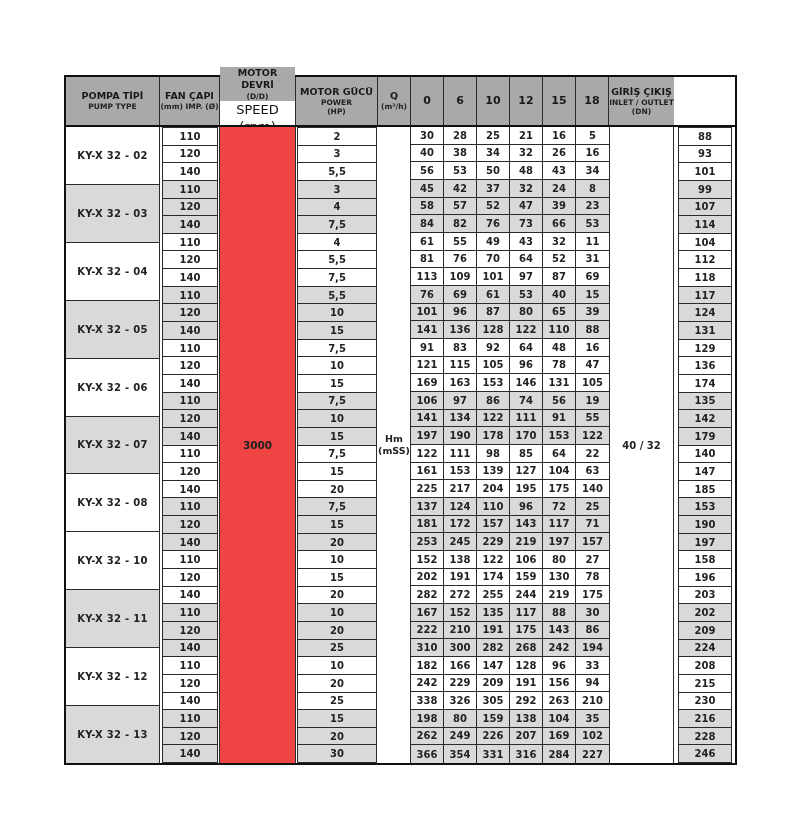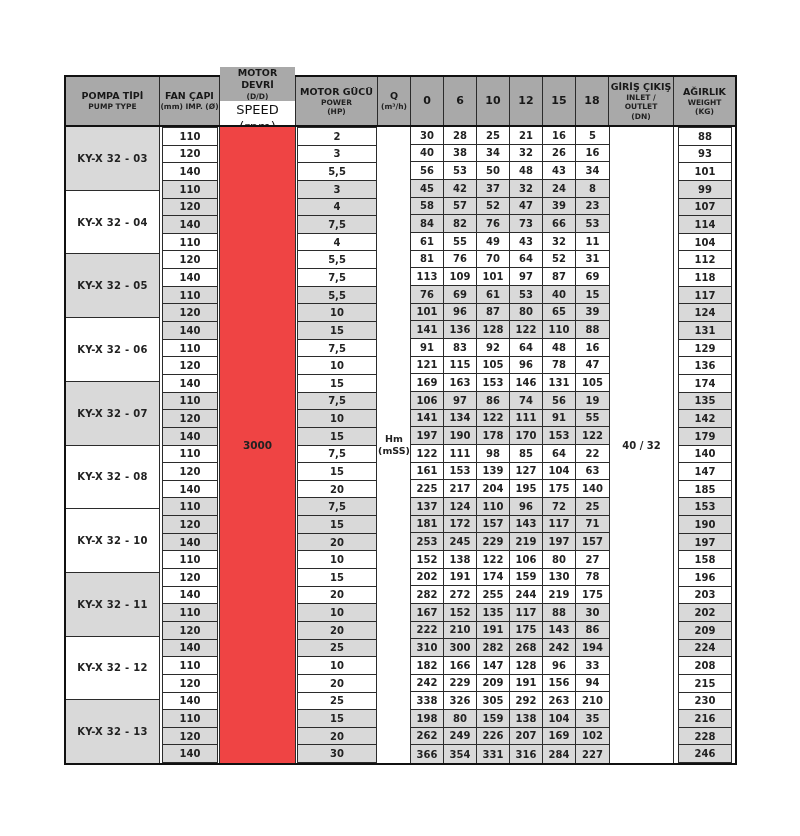--- a/index.html
+++ b/index.html
@@ -80,29 +80,25 @@
       <div class="th w-flow th-flow">6</div>
       <div class="th w-flow th-flow">10</div>
       <div class="th w-flow th-flow">12</div>
       <div class="th w-flow th-flow">15</div>
       <div class="th w-flow th-flow">18</div>
       <div class="th w-inlet">
         <span class="l1">GİRİŞ ÇIKIŞ</span>
         <span class="l2">INLET / OUTLET</span>
         <span class="l2">(DN)</span>
       </div>
-      <div class="th w-weight">
-        <span class="l1">AĞIRLIK</span>
-        <span class="l2">WEIGHT</span>
-        <span class="l2">(KG)</span>
-      </div>
     </div>
 
     <div class="tbody">
       <div class="bcol col-pump" id="col-pump">
+          <div class="pump-cell">KY-X  32 - 02</div>
           <div class="pump-cell shaded">KY-X  32 - 03</div>
           <div class="pump-cell">KY-X  32 - 04</div>
           <div class="pump-cell shaded">KY-X  32 - 05</div>
           <div class="pump-cell">KY-X  32 - 06</div>
           <div class="pump-cell shaded">KY-X  32 - 07</div>
           <div class="pump-cell">KY-X  32 - 08</div>
           <div class="pump-cell">KY-X  32 - 10</div>
           <div class="pump-cell shaded">KY-X  32 - 11</div>
           <div class="pump-cell">KY-X  32 - 12</div>
           <div class="pump-cell shaded">KY-X  32 - 13</div>

